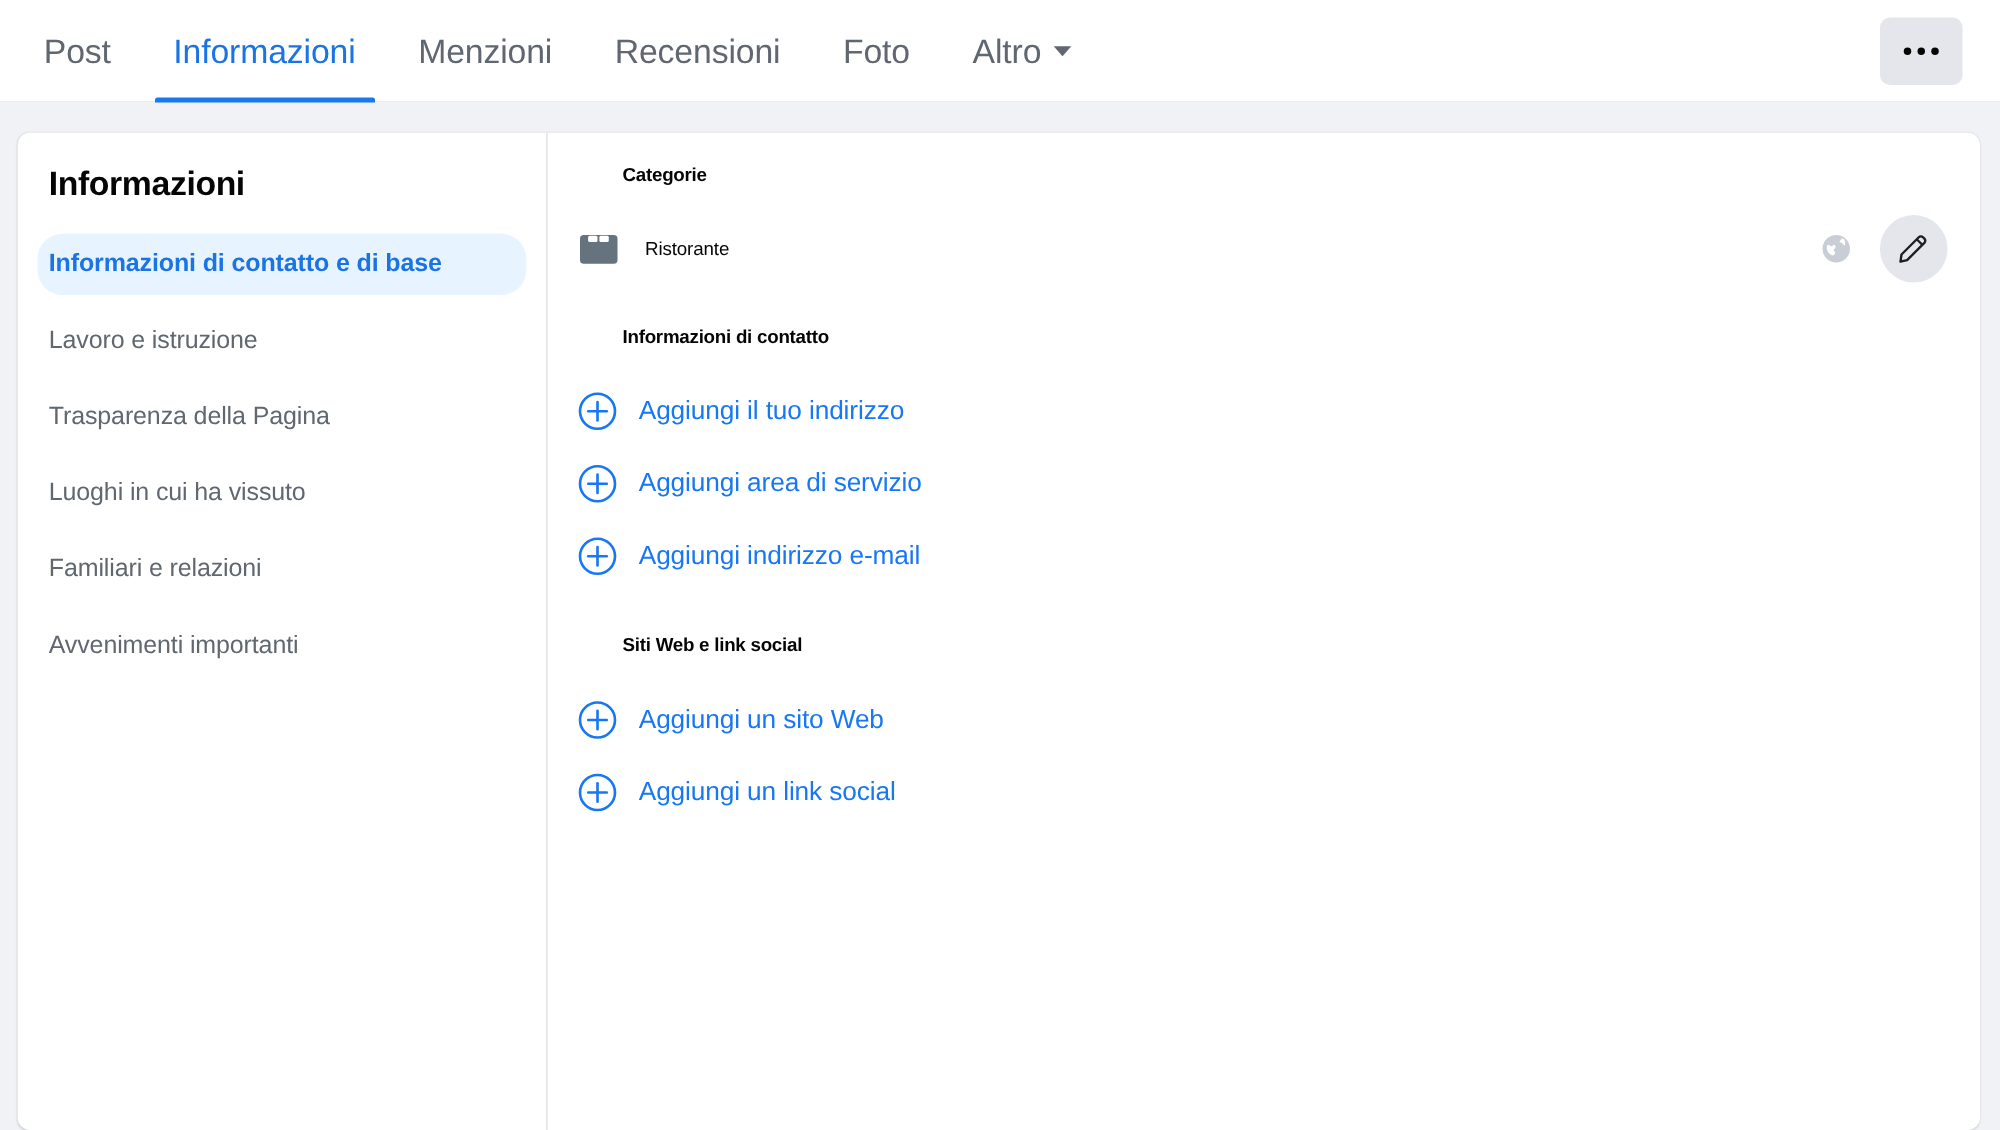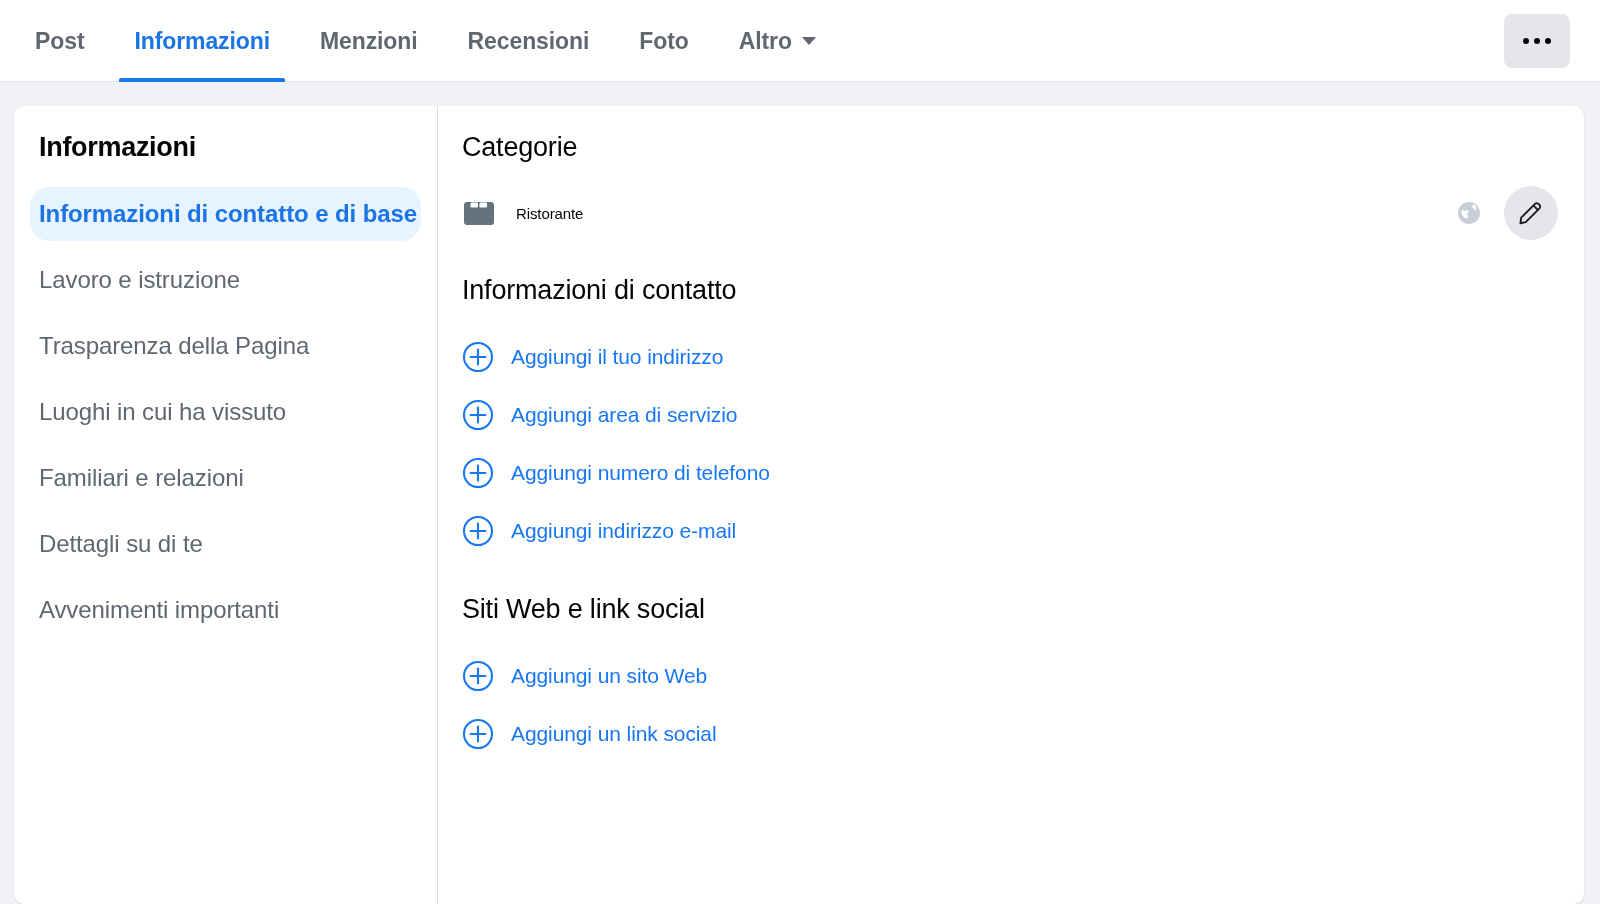--- a/index.html
+++ b/index.html
@@ -37,22 +37,22 @@
     padding-left: 10px;
   }
 
   .tab {
     position: relative;
     display: flex;
     align-items: center;
     justify-content: flex-end;
     padding: 0 25px;
     height: 82px;
-    font-size: 23px;
-    font-weight: 700;
+    font-size: 27px;
+    font-weight: 400;
     color: #606770;
     cursor: pointer;
     white-space: nowrap;
     letter-spacing: -0.1px;
   }
 
   .tab.active { color: #1B74E4; }
 
   .tab.active::after {
     content: "";
@@ -124,21 +124,21 @@
     color: #050505;
     padding: 0 9px;
     margin-bottom: 24px;
     letter-spacing: -0.3px;
   }
 
   .nav-item {
     display: block;
     padding: 13px 9px;
     border-radius: 20px;
-    font-size: 24px;
+    font-size: 20px;
     color: #606770;
     cursor: pointer;
     margin-bottom: 12px;
     white-space: nowrap;
     letter-spacing: -0.1px;
   }
 
   .nav-item.active {
     background: #E7F3FF;
     color: #1B74E4;
@@ -146,25 +146,26 @@
   }
 
   
   .content {
     flex: 1 1 auto;
     padding: 26px 26px 0 24px;
     overflow: hidden;
   }
 
   .section-title {
-    font-size: 27px;
-    font-weight: 400;
+    font-size: 15px;
+    font-weight: 700;
     color: #050505;
     letter-spacing: -0.2px;
     margin-bottom: 22px;
+    margin-left: 36px;
   }
 
   .section-title.spaced { margin-top: 34px; }
 
   
   .category-row {
     display: flex;
     align-items: center;
     min-height: 56px;
     position: relative;
@@ -267,21 +268,20 @@
   <div class="card">
 
     <aside class="sidebar">
       <div class="sidebar-title">Informazioni</div>
       <div id="nav-list">
           <div class="nav-item active"><span>Informazioni di contatto e di base</span></div>
           <div class="nav-item"><span>Lavoro e istruzione</span></div>
           <div class="nav-item"><span>Trasparenza della Pagina</span></div>
           <div class="nav-item"><span>Luoghi in cui ha vissuto</span></div>
           <div class="nav-item"><span>Familiari e relazioni</span></div>
-          <div class="nav-item"><span>Dettagli su di te</span></div>
           <div class="nav-item"><span>Avvenimenti importanti</span></div>
         </div>
     </aside>
 
     <main class="content">
 
       <h2 class="section-title">Categorie</h2>
 
       <div class="category-row">
         <span class="cat-icon">
@@ -329,28 +329,20 @@
                 <line x1="8.6" y1="16" x2="23.4" y2="16" stroke="#1877F2" stroke-width="2.1" stroke-linecap="round"></line>
               </svg></span>
             <span class="add-link-label">Aggiungi area di servizio</span>
           </div>
           <div class="add-link">
             <span class="plus-icon"><svg viewBox="0 0 32 32" width="32" height="32" aria-hidden="true">
                 <circle cx="16" cy="16" r="14" fill="none" stroke="#1877F2" stroke-width="2.1"></circle>
                 <line x1="16" y1="8.6" x2="16" y2="23.4" stroke="#1877F2" stroke-width="2.1" stroke-linecap="round"></line>
                 <line x1="8.6" y1="16" x2="23.4" y2="16" stroke="#1877F2" stroke-width="2.1" stroke-linecap="round"></line>
               </svg></span>
-            <span class="add-link-label">Aggiungi numero di telefono</span>
-          </div>
-          <div class="add-link">
-            <span class="plus-icon"><svg viewBox="0 0 32 32" width="32" height="32" aria-hidden="true">
-                <circle cx="16" cy="16" r="14" fill="none" stroke="#1877F2" stroke-width="2.1"></circle>
-                <line x1="16" y1="8.6" x2="16" y2="23.4" stroke="#1877F2" stroke-width="2.1" stroke-linecap="round"></line>
-                <line x1="8.6" y1="16" x2="23.4" y2="16" stroke="#1877F2" stroke-width="2.1" stroke-linecap="round"></line>
-              </svg></span>
             <span class="add-link-label">Aggiungi indirizzo e-mail</span>
           </div>
         </div>
 
       <h2 class="section-title spaced">Siti Web e link social</h2>
       <div id="social-links">
           <div class="add-link">
             <span class="plus-icon"><svg viewBox="0 0 32 32" width="32" height="32" aria-hidden="true">
                 <circle cx="16" cy="16" r="14" fill="none" stroke="#1877F2" stroke-width="2.1"></circle>
                 <line x1="16" y1="8.6" x2="16" y2="23.4" stroke="#1877F2" stroke-width="2.1" stroke-linecap="round"></line>

